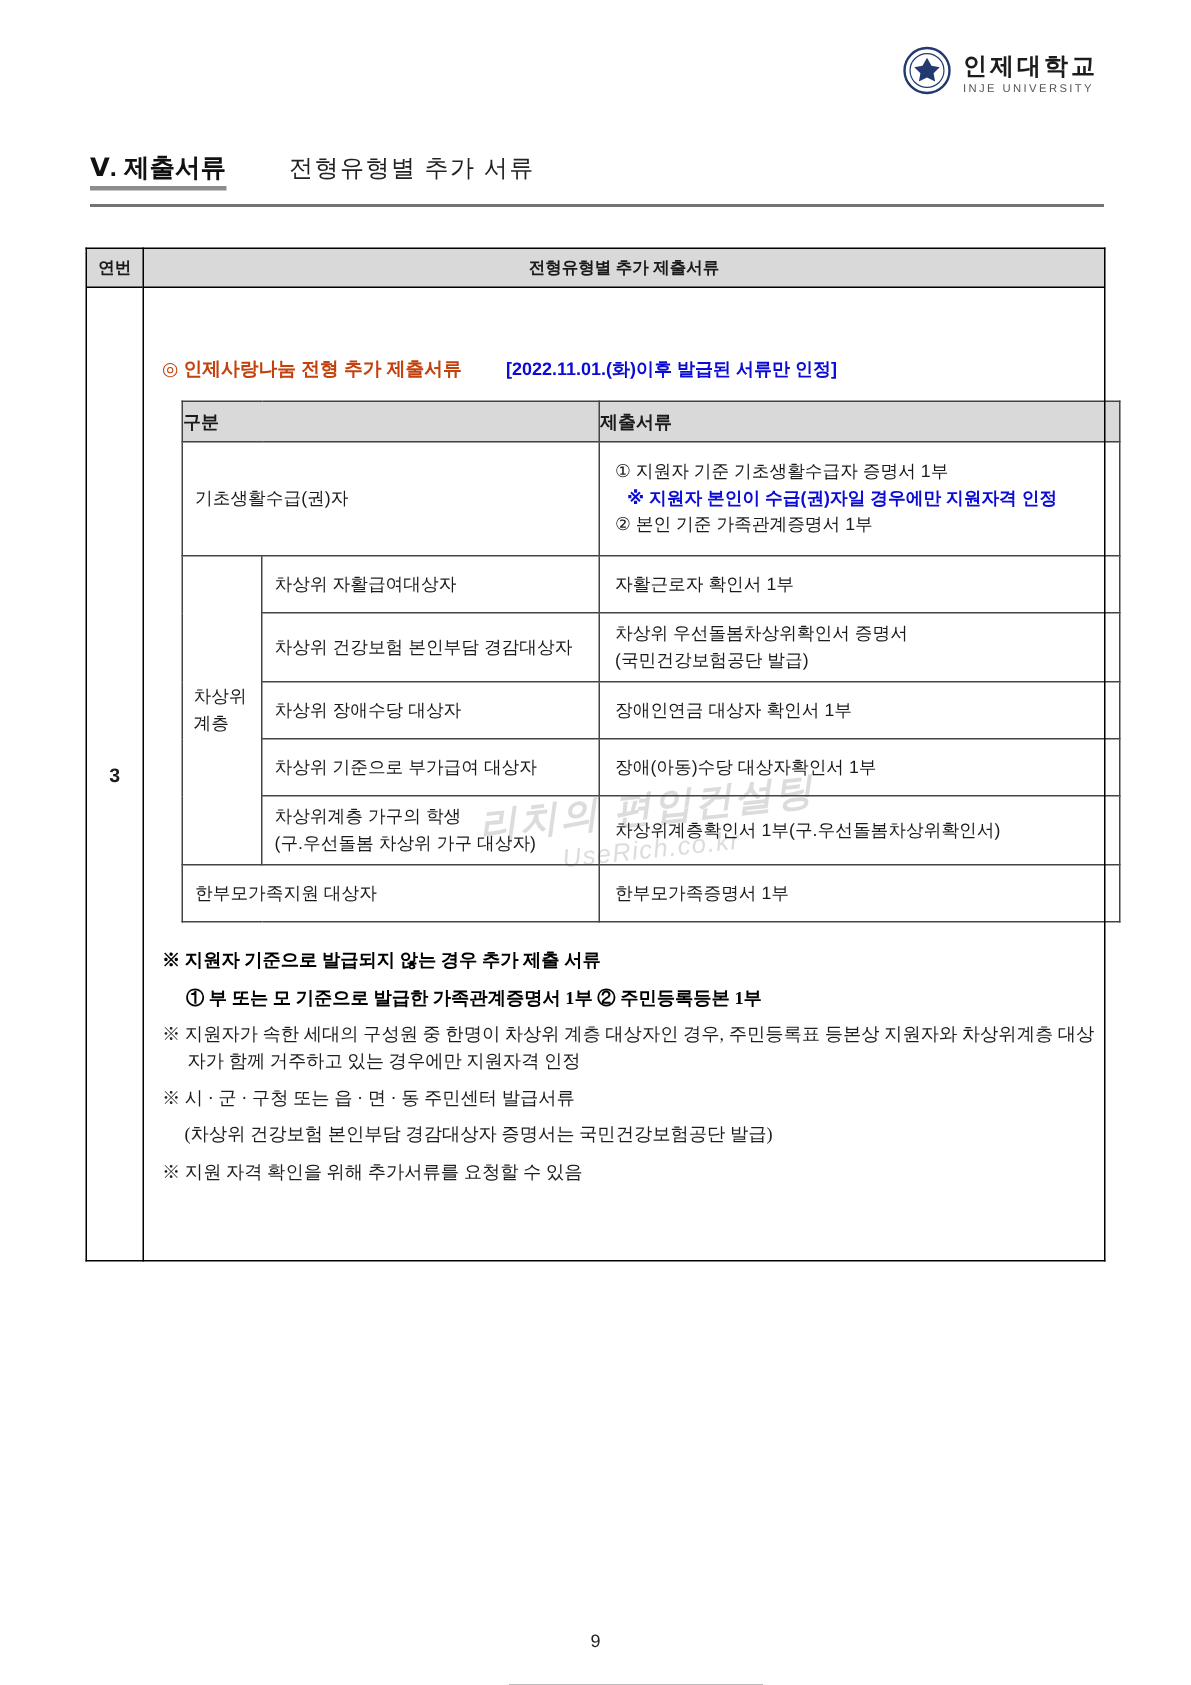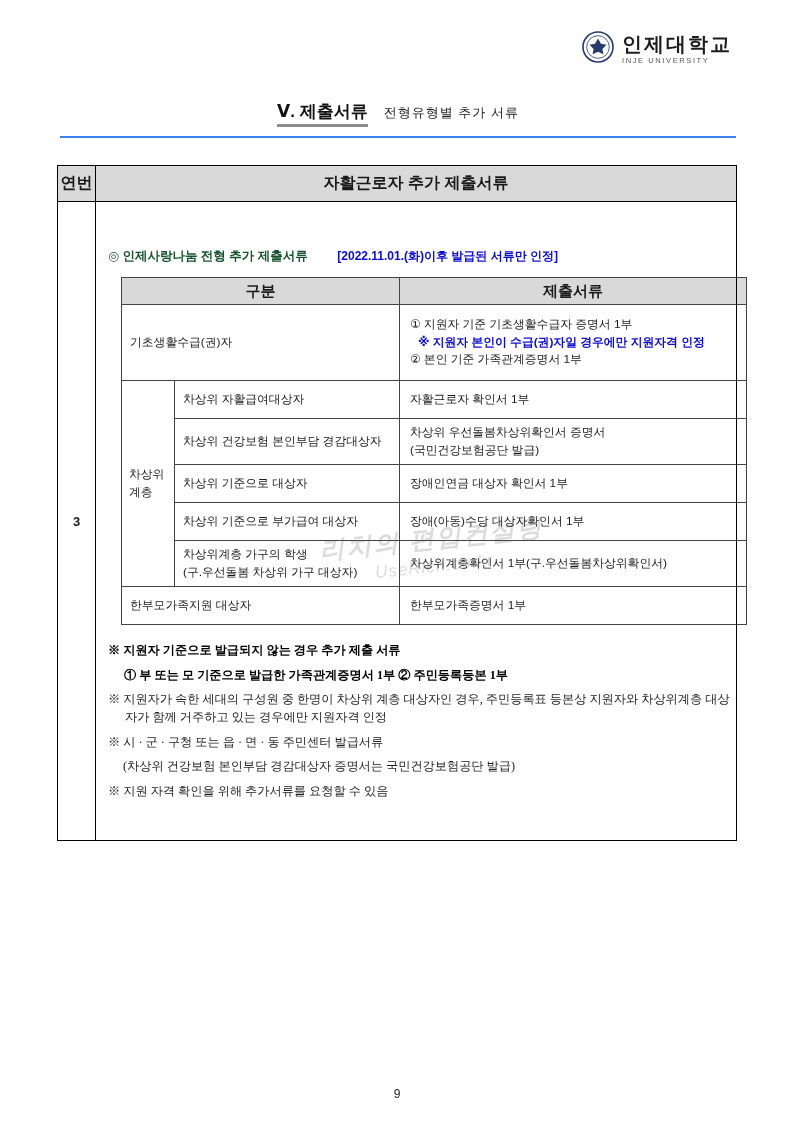--- a/index.html
+++ b/index.html
@@ -6,71 +6,71 @@
   html,body { background:#888; }
   body { font-family:"Liberation Sans","DejaVu Sans",sans-serif; }
   .page {
     position:relative; width:794px; height:1123px; margin:0 auto;
     background:#fff; overflow:hidden; color:#1a1a1a;
   }
 
   
   .logo { position:absolute; top:30px; right:62px; display:flex; align-items:center; gap:7px; z-index:2; }
   .logo-text { display:flex; flex-direction:column; line-height:1.1; }
-  .logo-ko { font-size:20px; font-weight:bold; color:#1c1c1c; letter-spacing:2px; }
+  .logo-ko { font-size:16px; font-weight:bold; color:#1c1c1c; letter-spacing:2px; }
   .logo-en { font-size:7.5px; color:#555; letter-spacing:1.6px; margin-top:2px; }
 
   
   .heading {
     position:absolute; top:100px; left:60px; width:676px; z-index:2;
-    border-bottom:2px solid #3b82f6; padding-bottom:9px;
-    display:flex; align-items:baseline; gap:16px;justify-content:center;
+    border-bottom:2px solid #737373; padding-bottom:9px;
+    display:flex; align-items:baseline; gap:16px;
   }
   .heading-title {
     font-size:17px; font-weight:bold; color:#111;
     border-bottom:3px solid #8d8d8d; padding-bottom:1px;
   }
-  .heading-sub { font-size:13px; color:#222; letter-spacing:1px; }
+  .heading-sub { font-size:16px; color:#222; letter-spacing:1px;margin-left:26px; }
 
   
   .watermark {
     position:absolute; top:522px; left:320px; z-index:0;
     transform:rotate(-6deg); text-align:center; color:#c6c6c6; opacity:.6;
     pointer-events:none;
   }
   .wm1 { font-size:25px; font-style:italic; font-weight:bold; letter-spacing:2px; }
   .wm2 { font-size:17px; font-style:italic; letter-spacing:1px; margin-top:2px; }
 
   
   .outer-table {
     position:absolute; top:165px; left:57px; z-index:1;
     width:680px; height:676px; border-collapse:collapse; table-layout:fixed;
     background:transparent;
   }
   .outer-table th, .outer-table td { border:1.6px solid #000; }
   .outer-table th {
-    background:#d9d9d9; height:36px; font-size:16px; font-weight:bold;
+    background:#d9d9d9; height:26px; font-size:11px; font-weight:bold;
     text-align:center; border-bottom:1.4px dashed #000;
   }
   .col-num { width:38px; }
   .body-num { text-align:center; vertical-align:middle; font-size:13px; font-weight:bold; background:transparent; }
   .outer-body { vertical-align:top; padding:0 6px 0 10px; background:transparent; }
 
   
   .content-title { margin:46px 0 12px 2px; font-size:12.5px; }
-  .ct-main { font-weight:bold; color:#14532d; }
+  .ct-main { font-weight:bold; color:#c2410c; }
   .ct-notice { font-weight:bold; color:#0b0bd6; margin-left:6px; font-size:12px;padding-left:20px; }
 
   
   .inner-table {
     margin-left:15px; width:625px; border-collapse:collapse; table-layout:fixed;
     background:transparent; font-size:11.8px;
   }
   .inner-table th, .inner-table td { border:1px solid #444; background:transparent; }
-  .inner-table th { background:#d9d9d9; height:27px; font-size:15px; font-weight:bold; text-align:center; }
+  .inner-table th { background:#d9d9d9; height:27px; font-size:12px; font-weight:bold; text-align:left; }
   .c-group { width:53px; }
   .c-label { width:225px; }
   .c-doc   { width:347px; }
   .it-label { padding:3px 4px 3px 8px; vertical-align:middle; line-height:1.45; }
   .it-doc   { padding:3px 4px 3px 10px; vertical-align:middle; line-height:1.5; }
   .it-group { padding:3px 2px 3px 7px; vertical-align:middle; line-height:1.5; }
   .blue-note { color:#0b0bd6; font-weight:bold; padding-left:8px; }
 
   
   .notes { margin:17px 0 0 2px; font-size:12.2px; color:#1c1c1c;font-family:Liberation Serif, serif; }
@@ -112,21 +112,21 @@
 
   <div class="heading">
     <span class="heading-title">Ⅴ. 제출서류</span>
     <span class="heading-sub">전형유형별 추가 서류</span>
   </div>
 
   <table class="outer-table">
     <tbody>
         <tr>
       <th class="col-num">연번</th>
-      <th>자활근로자 추가 제출서류</th>
+      <th>전형유형별 추가 제출서류</th>
     </tr>
     <tr>
       <td class="col-num body-num">3</td>
       <td class="outer-body">
 
         <div class="content-title">
           <span class="ct-main">◎ 인제사랑나눔 전형 추가 제출서류</span>
           <span class="ct-notice">[2022.11.01.(화)이후 발급된 서류만 인정]</span>
         </div>
 
@@ -155,21 +155,21 @@
             <td class="it-doc">자활근로자 확인서 1부</td>
           </tr>
           <tr style="height:46px;">
             <td class="it-label">차상위 건강보험 본인부담 경감대상자</td>
             <td class="it-doc">
               <div>차상위 우선돌봄차상위확인서 증명서</div>
               <div>(국민건강보험공단 발급)</div>
             </td>
           </tr>
           <tr style="height:38px;">
-            <td class="it-label">차상위 기준으로 대상자</td>
+            <td class="it-label">차상위 장애수당 대상자</td>
             <td class="it-doc">장애인연금 대상자 확인서 1부</td>
           </tr>
           <tr style="height:38px;">
             <td class="it-label">차상위 기준으로 부가급여 대상자</td>
             <td class="it-doc">장애(아동)수당 대상자확인서 1부</td>
           </tr>
           <tr style="height:46px;">
             <td class="it-label">
               <div>차상위계층 가구의 학생</div>
               <div>(구.우선돌봄 차상위 가구 대상자)</div>

